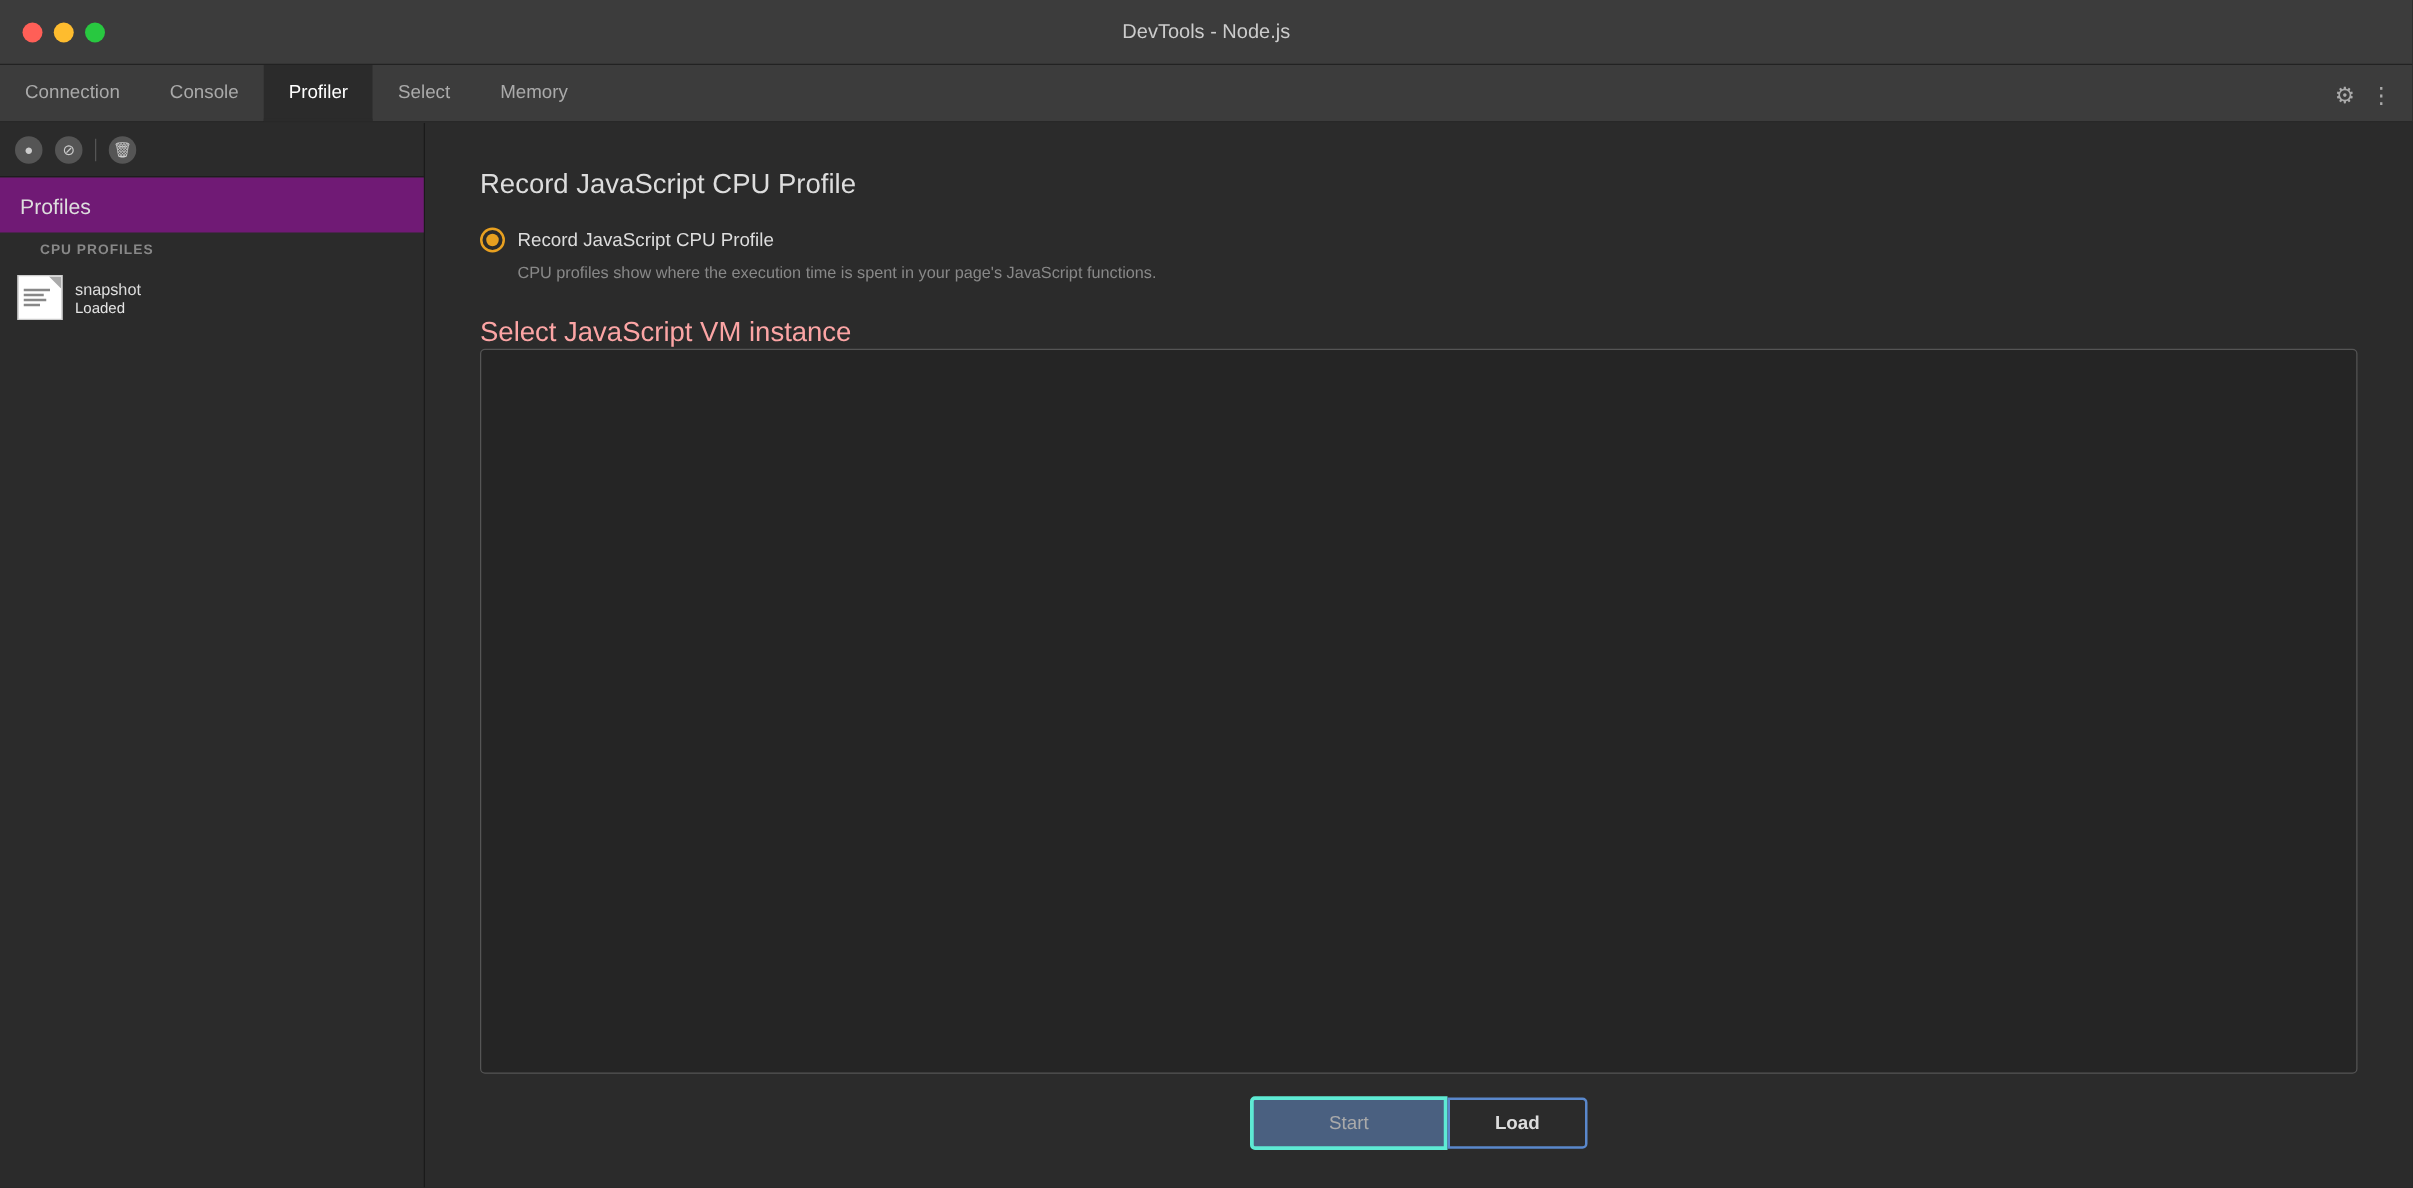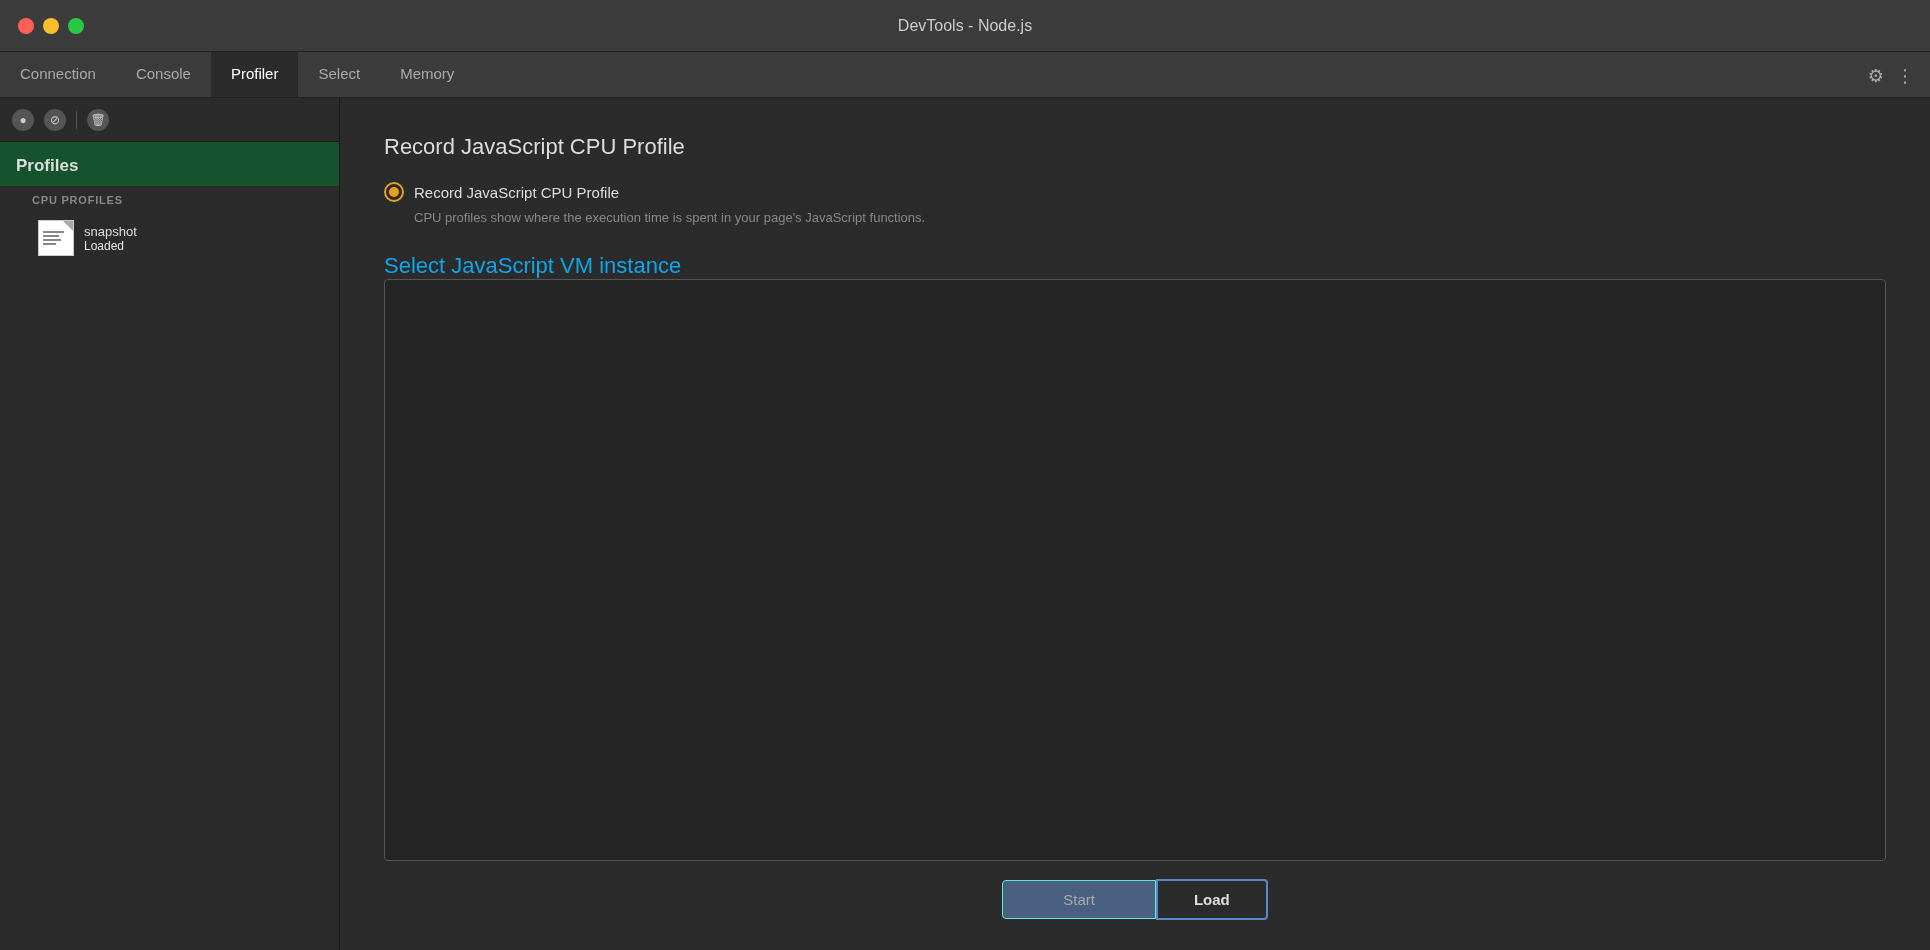--- a/index.html
+++ b/index.html
@@ -127,39 +127,38 @@
       background: #555;
     }
     .toolbar-separator {
       width: 1px;
       height: 18px;
       background: #555;
     }
     .sidebar-profiles-label {
       padding: 14px 16px 10px;
       font-size: 17px;
-      font-weight: 700;
-      color: #ddd;
-      background: #14532d;
+      font-weight: 400;
+      color: #ddd;
+      background: #701a75;
     }
     .sidebar-section-header {
       padding: 8px 32px 6px;
       font-size: 11px;
       font-weight: 600;
       color: #888;
       letter-spacing: 0.8px;
       text-transform: uppercase;
     }
     .sidebar-item {
       display: flex;
       align-items: center;
       padding: 8px 14px;
       gap: 10px;
       cursor: pointer;
-      margin-left: 24px;
     }
     .snapshot-icon {
       width: 36px;
       height: 36px;
       background: #fff;
       border: 1px solid #ccc;
       display: flex;
       flex-direction: column;
       justify-content: center;
       align-items: flex-start;
@@ -244,21 +243,21 @@
     }
     .radio-description {
       font-size: 13px;
       color: #888;
       margin-left: 30px;
       margin-bottom: 28px;
     }
     .vm-title {
       font-size: 22px;
       font-weight: 400;
-      color: #0ea5e9;
+      color: #fca5a5;
     }
     .vm-box {
       flex: 1;
       border: 1px solid #555;
       border-radius: 4px;
       background: #252525;
       margin-bottom: 18px;
       min-height: 280px;
     }
     .heap-label {
@@ -269,21 +268,21 @@
       margin-bottom: 18px;
     }
     .buttons-row {
       display: flex;
       gap: 0;
       justify-content: center;
       align-items: center;
     }
     .btn-start {
       background: #4a6080;
-      border: 1px solid #5eead4;
+      border: 3px solid #5eead4;
       color: #aaa;
       font-size: 15px;
       padding: 10px 60px;
       cursor: pointer;
       border-radius: 4px 0 0 4px;
     }
     .btn-load {
       background: transparent;
       border: 2px solid #5a88cc;
       color: #ddd;

